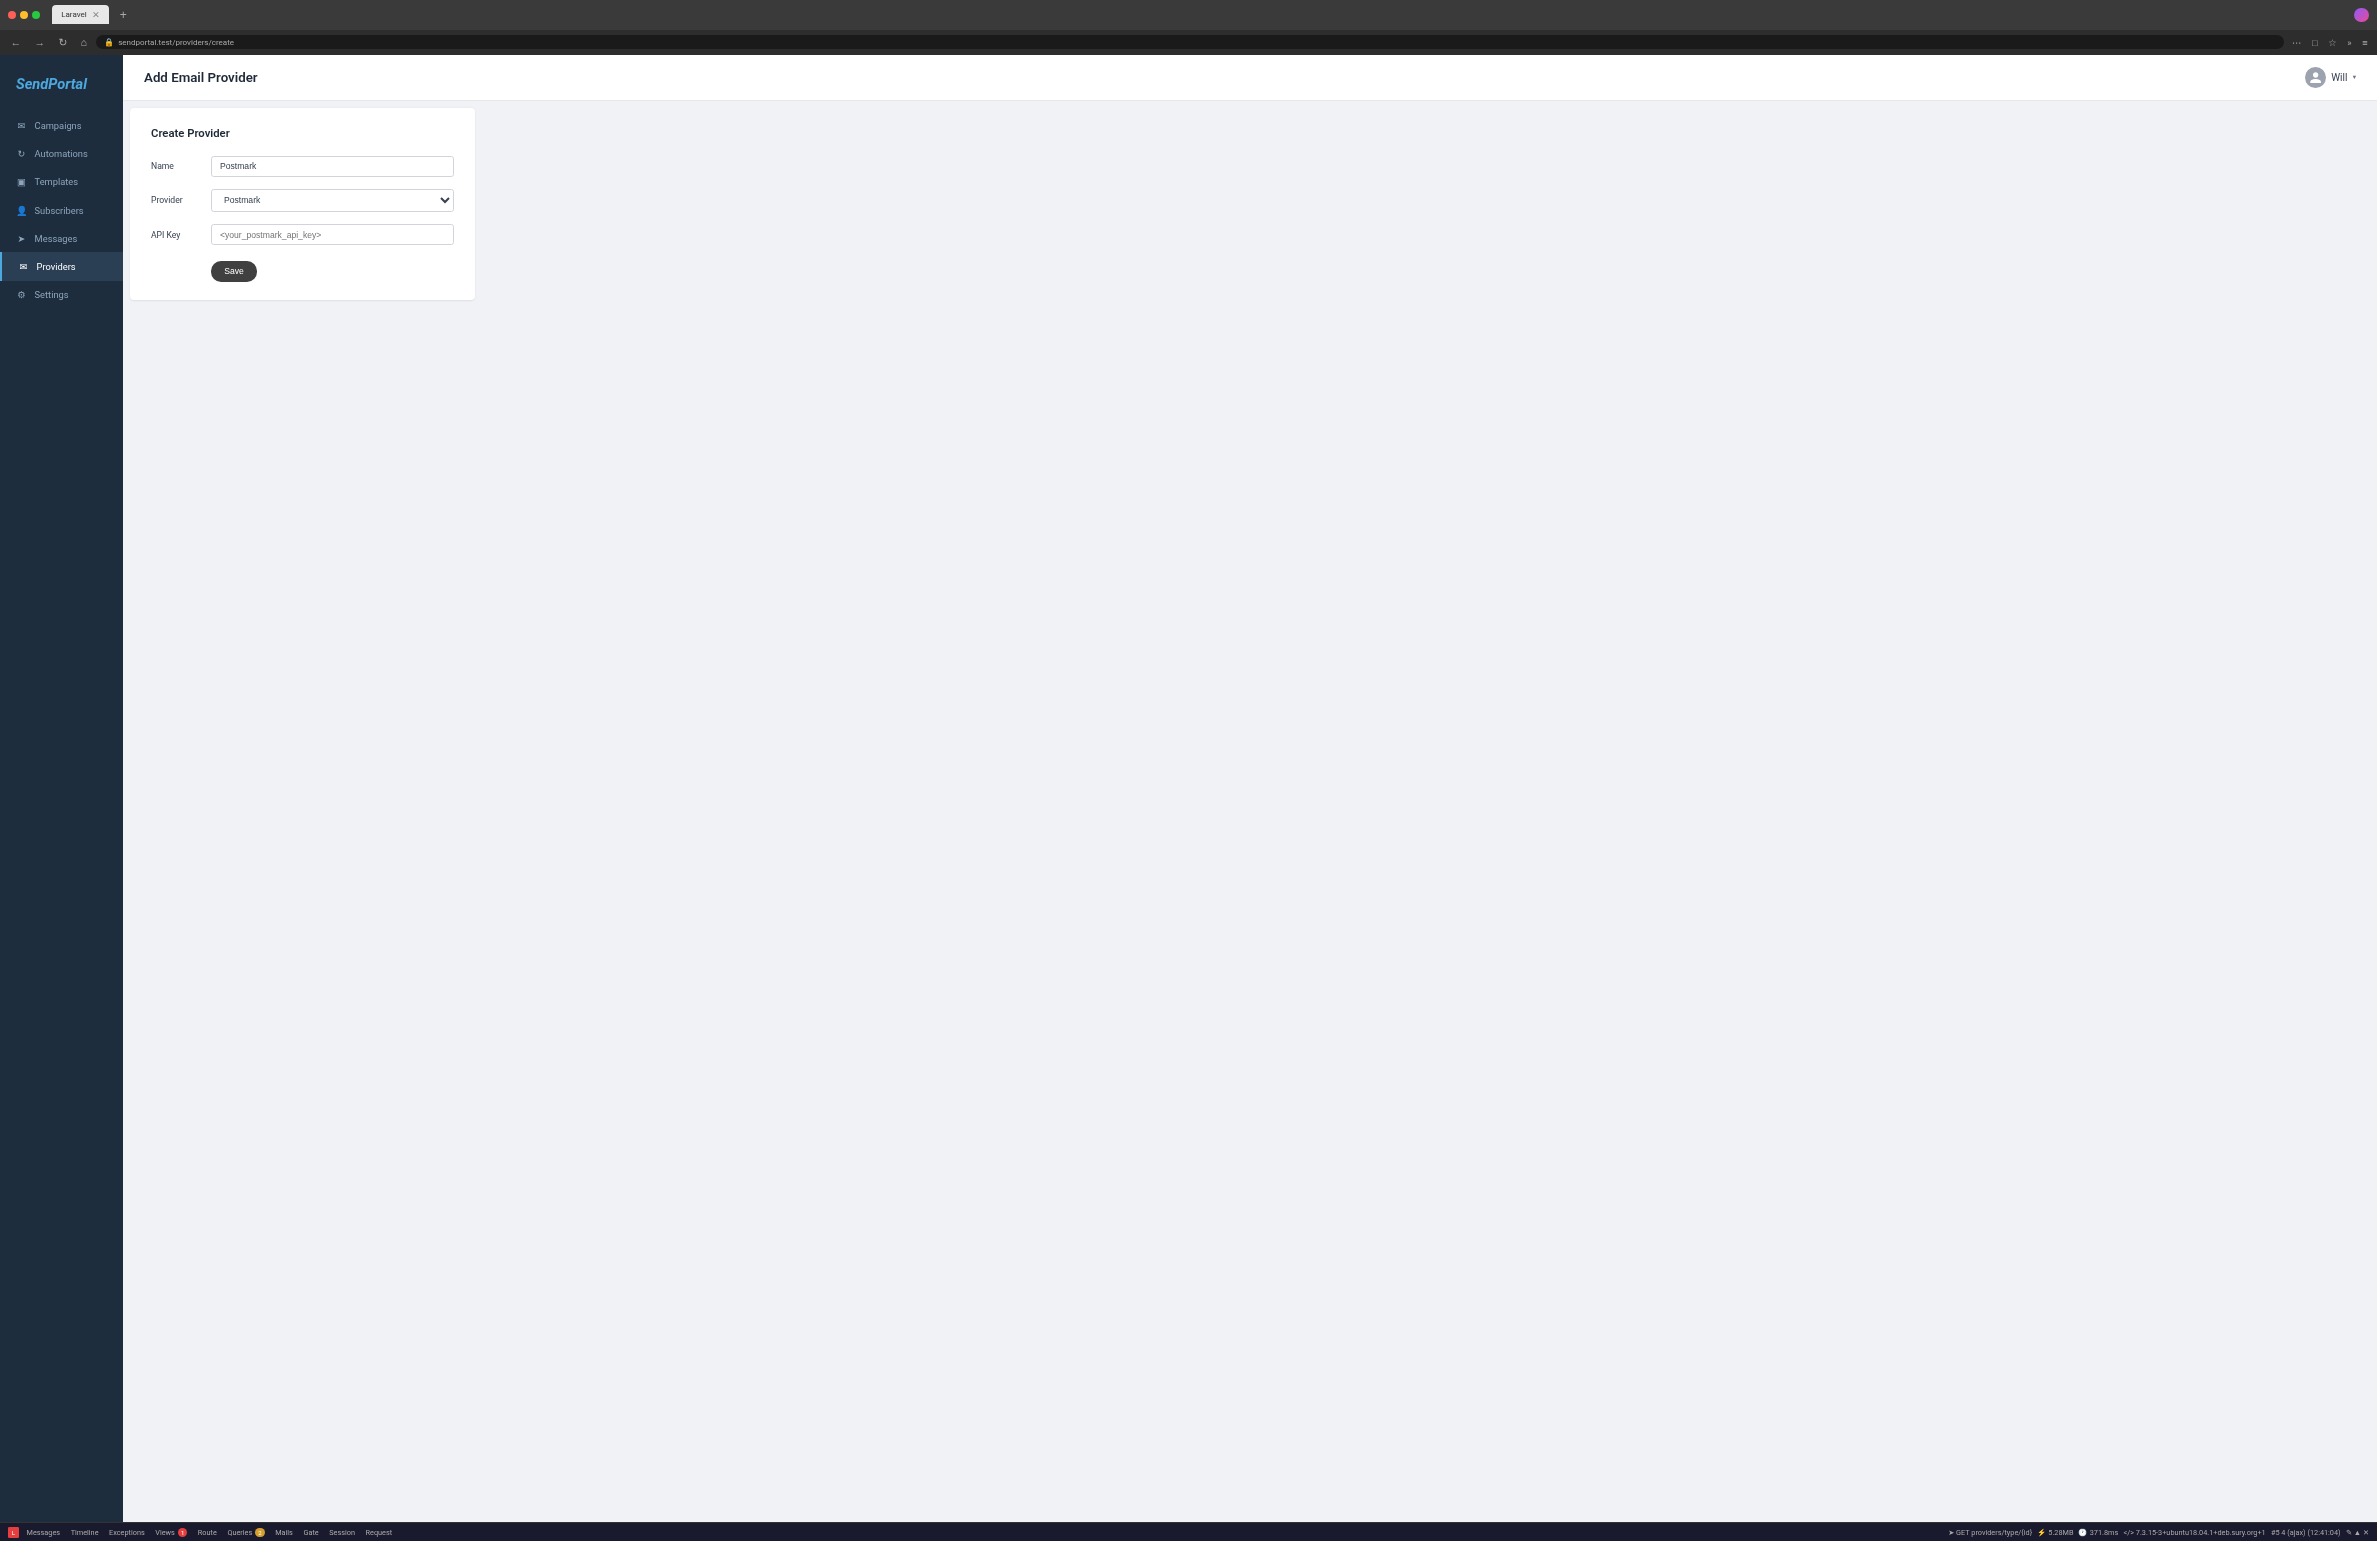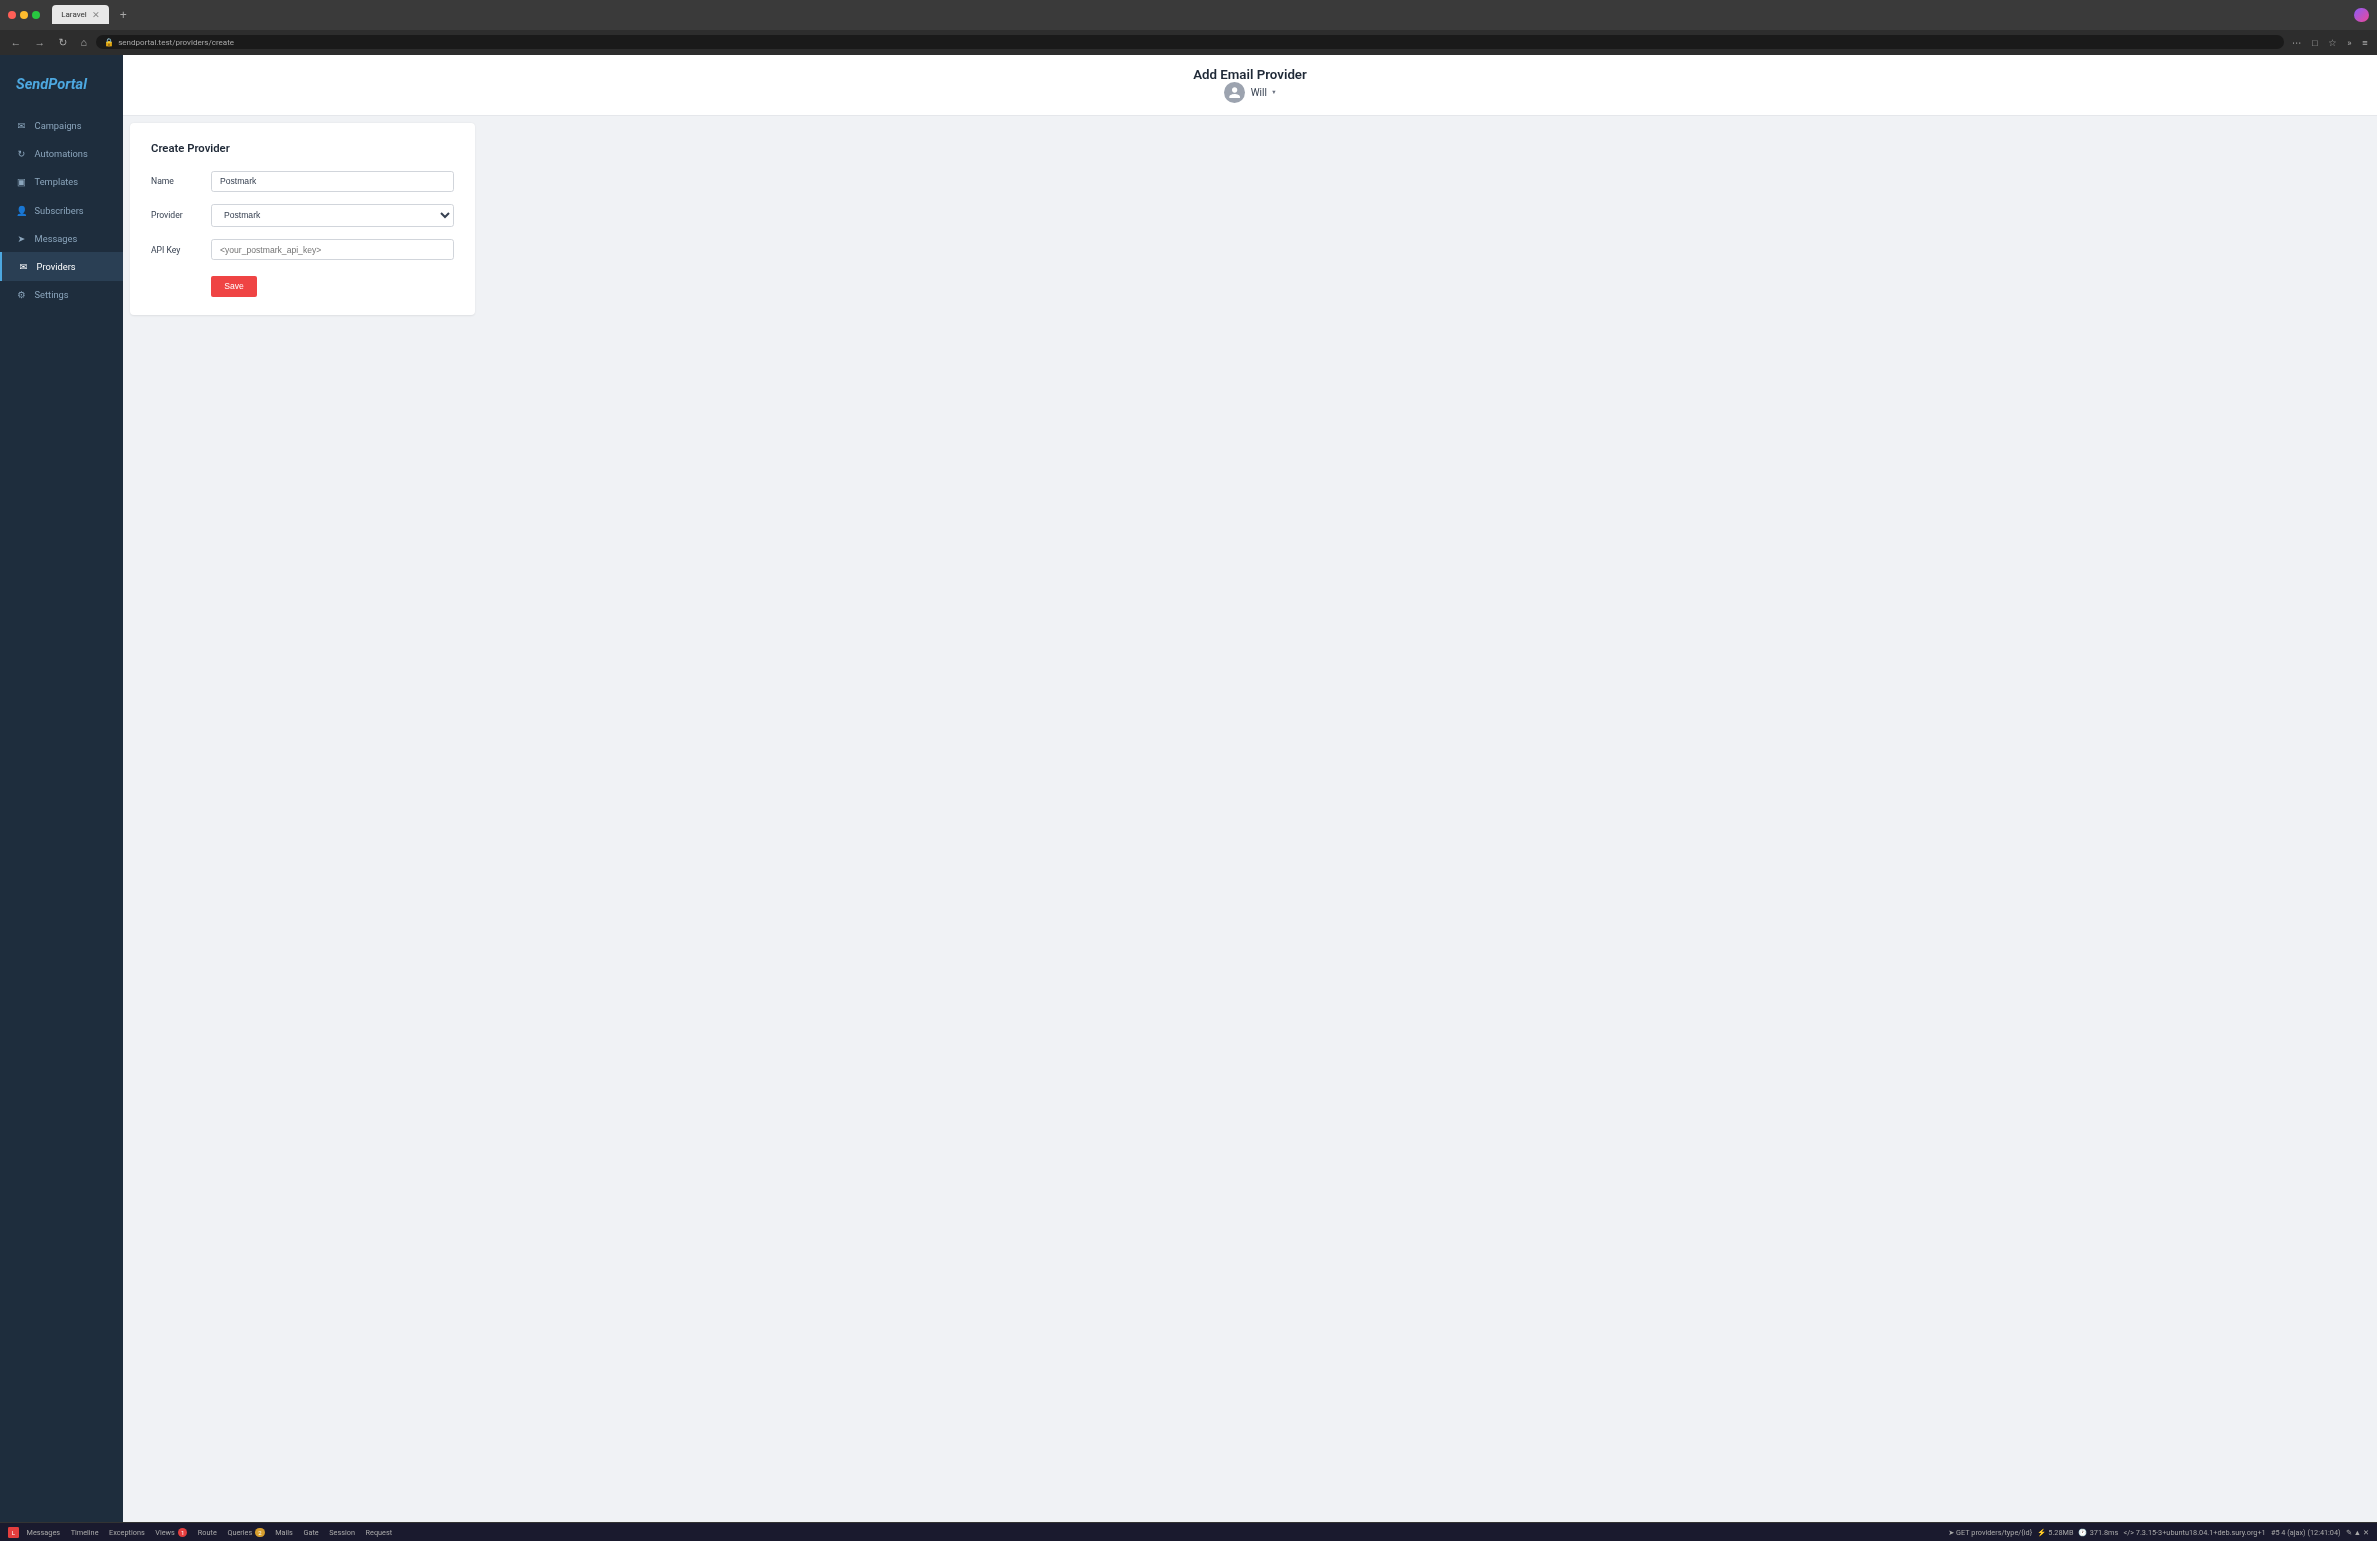--- a/index.html
+++ b/index.html
@@ -34,42 +34,42 @@
     .sidebar-logo a { color: #4da8e0; font-size: 14.6px; font-weight: 700; text-decoration: none; font-style: italic; }
     .sidebar-nav { display: flex; flex-direction: column; }
     .sidebar-item { display: flex; align-items: center; gap: 8px; padding: 8.6px 16px; color: #8ba5bc; font-size: 9.3px; cursor: pointer; text-decoration: none; transition: background 0.15s; }
     .sidebar-item.active { background: #2a3f54; color: #fff; border-left: 2px solid #4da8e0; }
     .sidebar-item .icon { font-size: 9.3px; width: 10.6px; text-align: center; }
 
     
     .main-content { flex: 1; background: #f0f2f5; display: flex; flex-direction: column; overflow: auto; }
 
     
-    .topbar { background: #fff; padding: 12px 21px; display: flex; align-items: center; justify-content: space-between; border-bottom: 0.7px solid #e5e7eb; flex-direction: column; }
+    .topbar { background: #fff; padding: 12px 21px; display: flex; align-items: center; justify-content: space-between; border-bottom: 0.7px solid #e5e7eb; }
     .topbar-title { font-size: 13.3px; font-weight: 600; color: #1f2937; }
     .user-menu { display: flex; align-items: center; gap: 5.3px; cursor: pointer; }
     .user-avatar { width: 21px; height: 21px; border-radius: 50%; background: #9ca3af; display: flex; align-items: center; justify-content: center; }
     .user-avatar svg { width: 13.3px; height: 13.3px; fill: #fff; }
     .user-name { color: #374151; font-size: 10px; }
     .chevron-down { color: #6b7280; font-size: 6.6px; }
 
     
     .content-area { padding: 7px; flex: 1; }
 
     
     .card { background: #fff; border-radius: 4px; box-shadow: 0 0.7px 2px rgba(0,0,0,0.08); max-width: 345px; padding: 18.6px 21px; }
     .card-title { font-size: 11.3px; font-weight: 600; color: #1f2937; margin-bottom: 16px; padding-bottom: 0; }
 
     
     .form-group { display: flex; align-items: center; margin-bottom: 12px; }
     .form-label { width: 60px; font-size: 8.6px; color: #374151; flex-shrink: 0; }
     .form-control { flex: 1; padding: 4.6px 8px; border: 0.7px solid #d1d5db; border-radius: 2.7px; font-size: 8.6px; color: #374151; background: #fff; outline: none; }
     .form-select { flex: 1; padding: 4.6px 8px; border: 0.7px solid #d1d5db; border-radius: 2.7px; font-size: 8.6px; color: #374151; background: #fff; outline: none; cursor: pointer; appearance: auto; }
 
-    .btn-save { background: #ef4444; color: #fff; border: none; border-radius: 2px; padding: 5.3px 13.3px; font-size: 8.6px; cursor: pointer; margin-top: 4px; }
+    .btn-save { background: #404040; color: #fff; border: none; border-radius: 10px; padding: 5.3px 13.3px; font-size: 8.6px; cursor: pointer; margin-top: 4px; }
 
     
     .debug-bar { background: #1a1a2e; border-top: 0.7px solid #333; padding: 0 8px; display: flex; align-items: center; justify-content: space-between; height: 18.6px; flex-shrink: 0; }
     .debug-bar-left { display: flex; align-items: center; gap: 0; }
     .debug-item { font-size: 7.3px; color: #aaa; padding: 0 5.3px; cursor: pointer; }
     .debug-badge { background: #e53e3e; color: #fff; border-radius: 50%; width: 9.3px; height: 9.3px; font-size: 6px; display: inline-flex; align-items: center; justify-content: center; margin-left: 1.3px; }
     .debug-badge-yellow { background: #d69e2e; }
     .debug-bar-right { display: flex; align-items: center; gap: 5.3px; font-size: 7.3px; color: #aaa; }
     .debug-bar-logo { width: 10.6px; height: 10.6px; background: #e53e3e; border-radius: 1.3px; display: flex; align-items: center; justify-content: center; font-size: 6px; color: #fff; margin-right: 2.7px; }
   </style>

